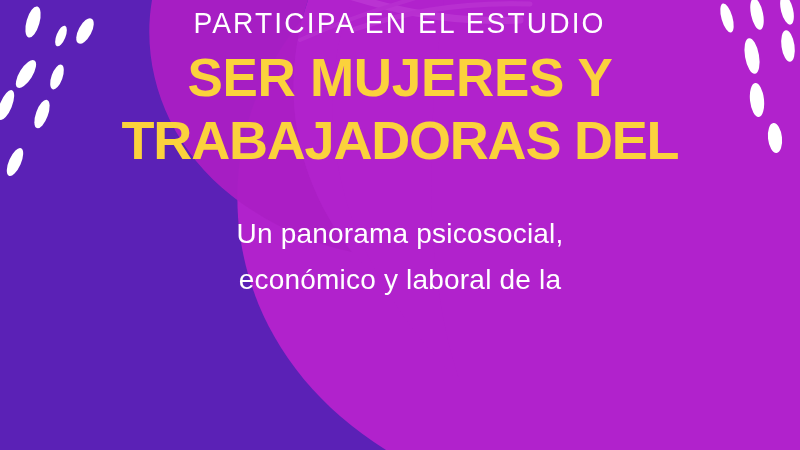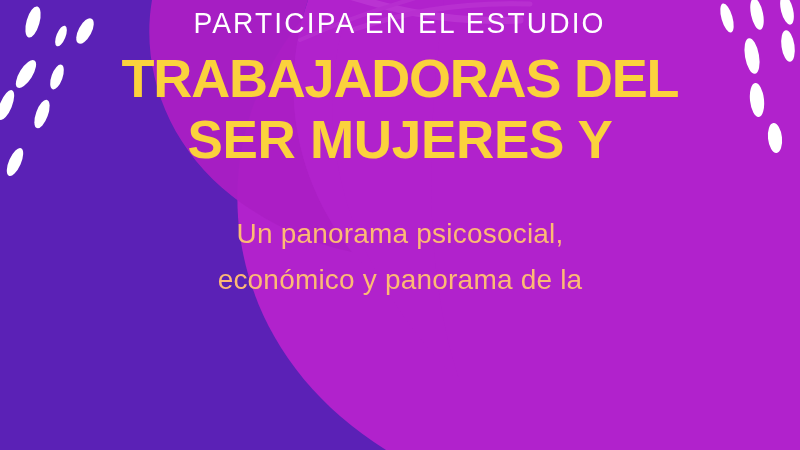--- a/index.html
+++ b/index.html
@@ -60,21 +60,21 @@
     white-space: nowrap;
   }
   .headline .hl-line.wide {
     letter-spacing: -1.2px;
     font-size: 54px;
   }
   .subtitle {
     margin-top: 40px;
     width: 640px;
     text-align: center;
-    color: #fdba74;
+    color: #ffffff;
     font-size: 28px;
     line-height: 46px;
     font-weight: 400;
     letter-spacing: 0.2px;
   }
   .subtitle .sub-line {
     display: block;
     white-space: nowrap;
   }
 </style>
@@ -117,23 +117,23 @@
       <ellipse cx="757" cy="100" rx="7" ry="17" transform="rotate(-6 757 100)"></ellipse>
       <ellipse cx="775" cy="138" rx="7" ry="15" transform="rotate(-6 775 138)"></ellipse>
     </g>
   </svg>
 
   <div class="content-layer">
 
     <div class="eyebrow">PARTICIPA EN EL ESTUDIO</div>
 
     <div class="headline">
+      <span class="hl-line">SER MUJERES Y</span>
       <span class="hl-line wide">TRABAJADORAS DEL</span>
-      <span class="hl-line">SER MUJERES Y</span>
     </div>
 
     <div class="subtitle">
       <span class="sub-line">Un panorama psicosocial,</span>
-      <span class="sub-line">económico y panorama de la</span>
+      <span class="sub-line">económico y laboral de la</span>
     </div>
 
   </div>
 </div>
 
 </body></html>

